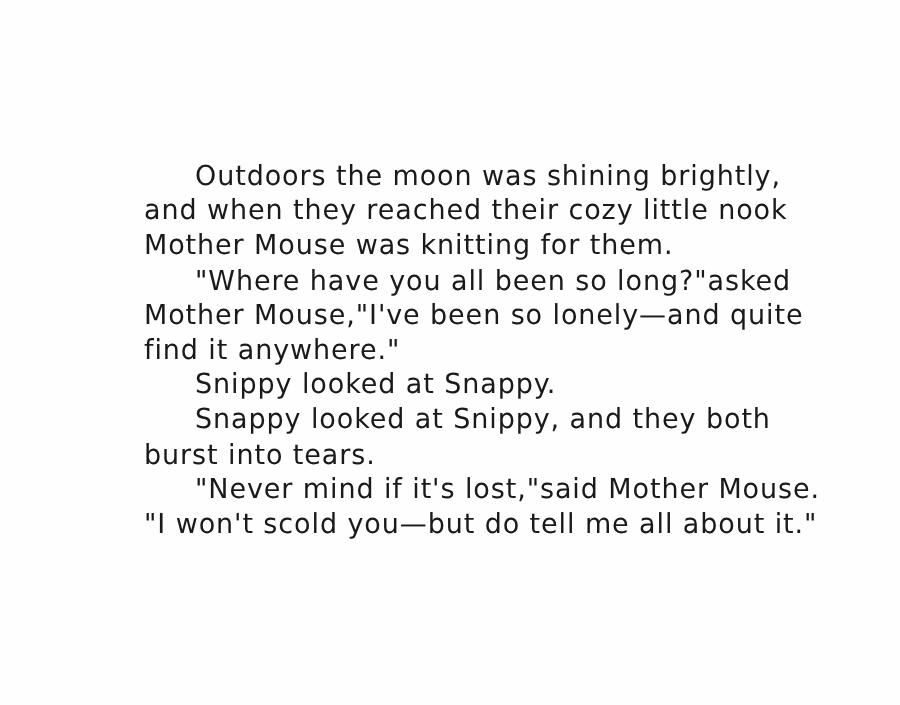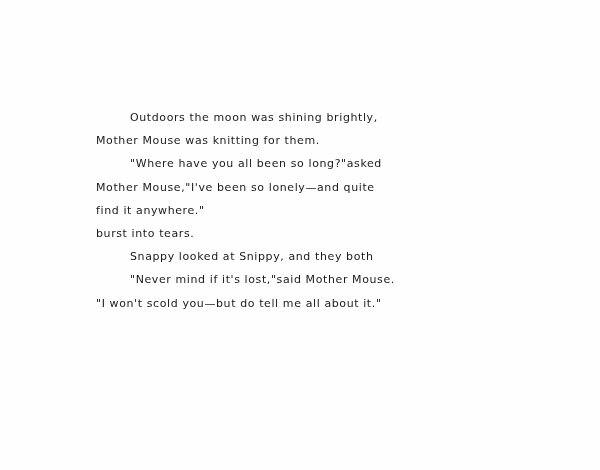--- a/index.html
+++ b/index.html
@@ -20,21 +20,21 @@
     background: #fefefe;
   }
   .text-block {
     position: absolute;
     left: 96px;
     top: 106px;
     width: 430px;
   }
   .line {
     font-family: "DejaVu Sans", sans-serif;
-    font-size: 11px;
+    font-size: 18px;
     line-height: 23.2px;
     color: #1a1a1a;
     letter-spacing: 0.6px;
     white-space: pre;
     margin: 0;
     padding: 0;
     transform: scaleY(1.02);
     transform-origin: left center;
   }
   .indent {
@@ -44,27 +44,29 @@
     padding-left: 0px;
   }
 </style>
 </head>
 <body>
 
 <div class="page">
   <div class="text-block">
 
     <p class="line indent">Outdoors the moon was shining brightly,</p>
+    <p class="line hang">and when they reached their cozy little nook</p>
     <p class="line hang">Mother Mouse was knitting for them.</p>
 
     <p class="line indent">"Where have you all been so long?"asked</p>
     <p class="line hang">Mother Mouse,"I've been so lonely—and quite</p>
     <p class="line hang">find it anywhere."</p>
 
+    <p class="line indent">Snippy looked at Snappy.</p>
 
+    <p class="line indent">Snappy looked at Snippy, and they both</p>
     <p class="line hang">burst into tears.</p>
-    <p class="line indent">Snappy looked at Snippy, and they both</p>
 
     <p class="line indent">"Never mind if it's lost,"said Mother Mouse.</p>
     <p class="line hang">"I won't scold you—but do tell me all about it."</p>
 
   </div>
 </div>
 
 </body></html>

